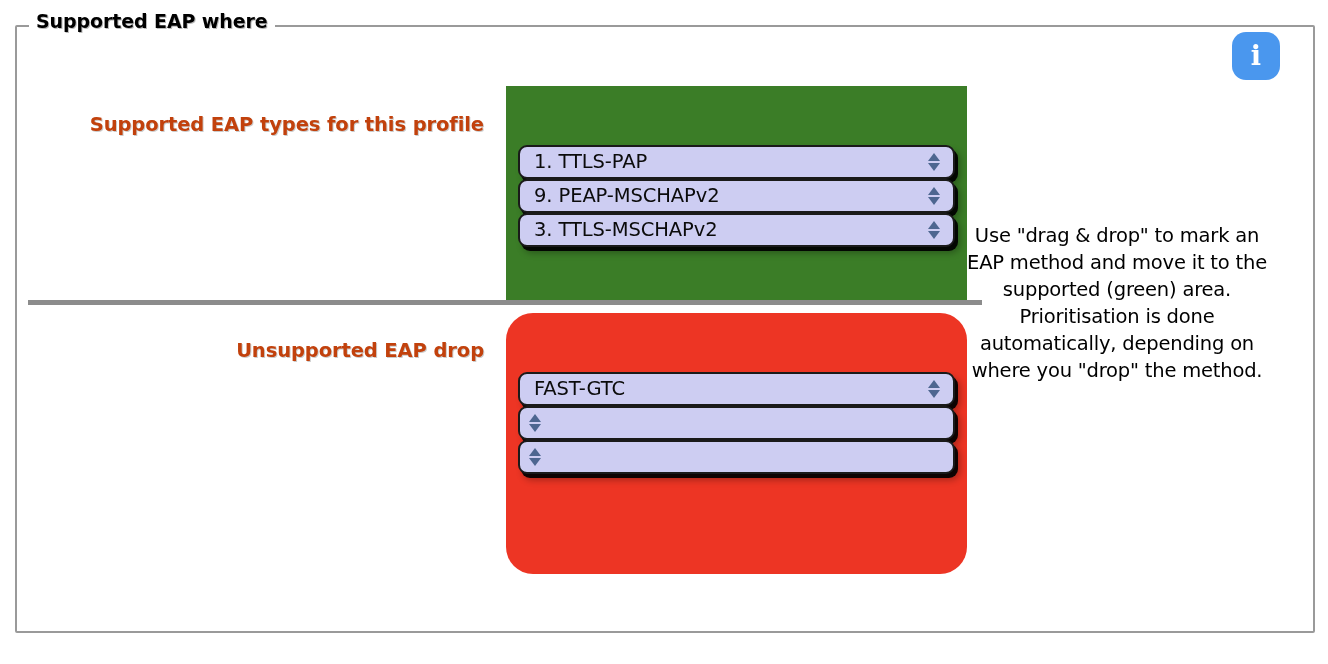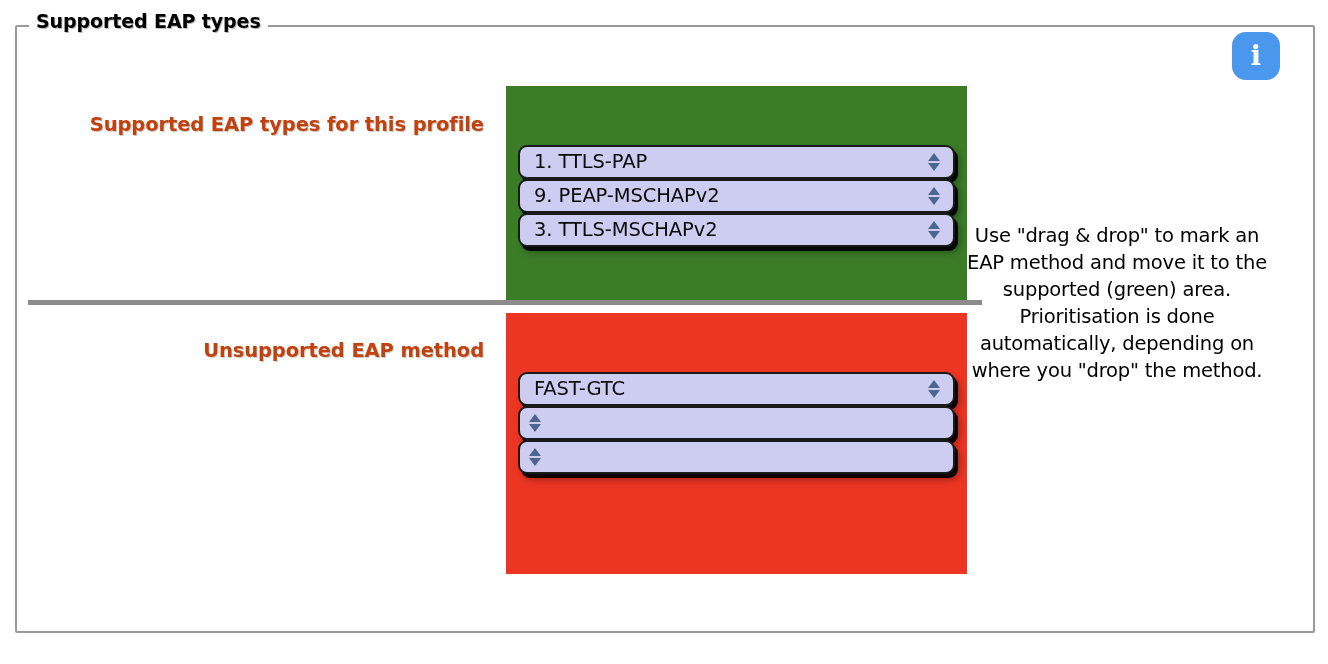--- a/index.html
+++ b/index.html
@@ -100,20 +100,21 @@
   }
   .dropzone.green {
     top: 86px;
     height: 214px;
     background: #3b7d27;
   }
   .dropzone.red {
     top: 313px;
     height: 261px;
     background: #ed3524;
+    border-radius: 27px;
   }
 
   .pill-stack {
     position: absolute;
     left: 12px;
     right: 12px;
   }
   .dropzone.green .pill-stack { top: 59px; }
   .dropzone.red  .pill-stack { top: 59px; }
 
@@ -191,30 +192,30 @@
     color: #000000;
     letter-spacing: -0.2px;
   }
 </style>
 </head>
 <body>
 
 <div class="page">
 
   <fieldset class="eap-fieldset">
-    <div class="eap-legend">Supported EAP types</div>
+    <div class="eap-legend">Supported EAP where</div>
   </fieldset>
 
   <button class="info-button">
     <span class="glyph">i</span>
   </button>
 
   <div class="row-label" id="label-supported">Supported EAP types for this profile</div>
 
-  <div class="row-label" id="label-unsupported">Unsupported EAP method</div>
+  <div class="row-label" id="label-unsupported">Unsupported EAP drop</div>
 
   <div class="dropzone green">
     <div class="pill-stack">
 
       <div class="eap-pill">
         <span class="pill-label">1. TTLS-PAP</span>
         <span class="pill-handle">
           <span class="tri up"></span>
           <span class="tri down"></span>
         </span>

